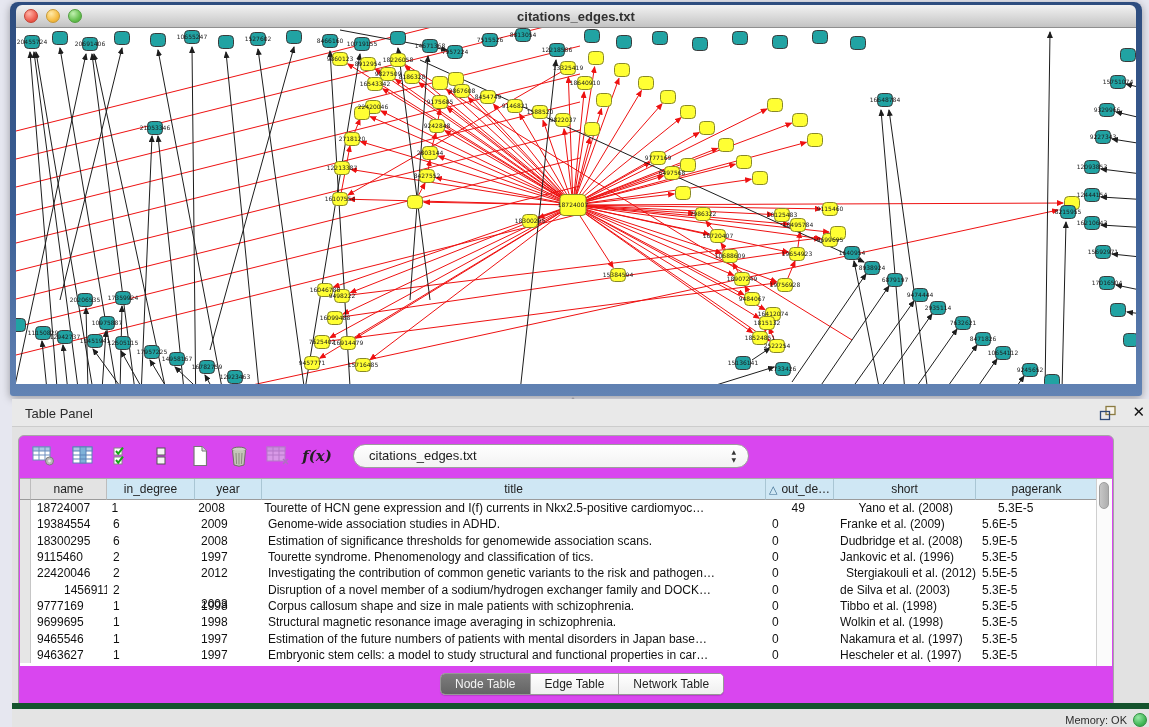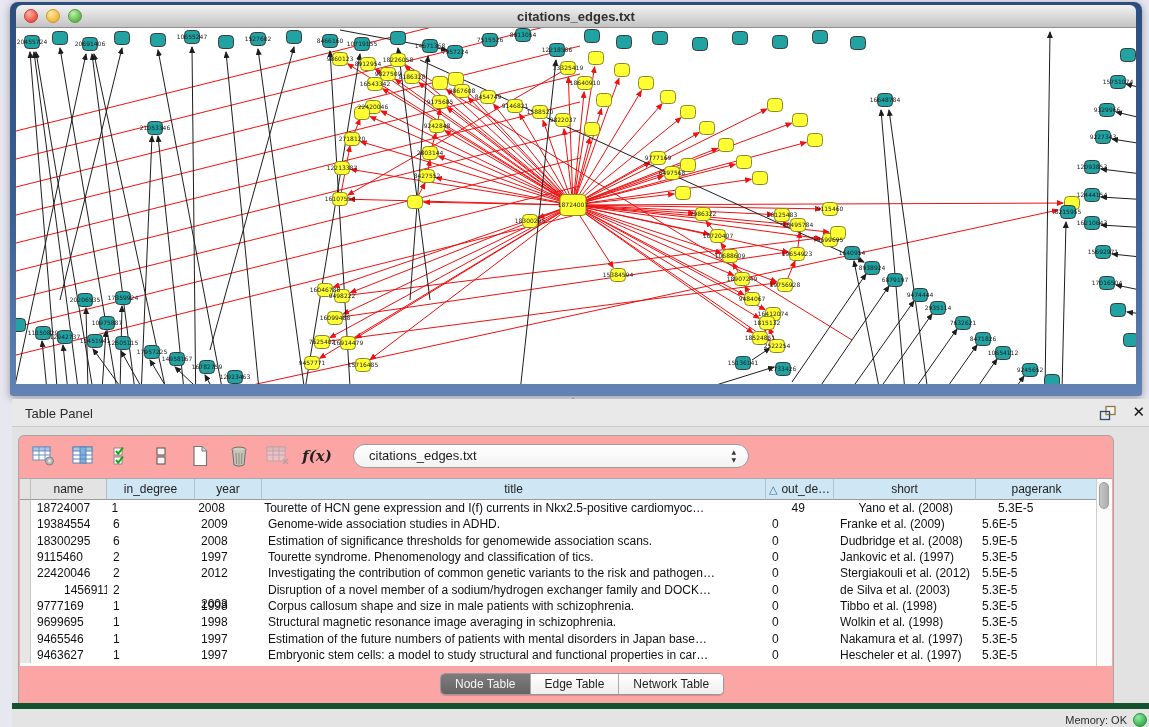--- a/index.html
+++ b/index.html
@@ -52,21 +52,21 @@
     background:#e9e9e9; border-bottom:1px solid #cccccc;
   }
   #panel-title { position:absolute; left:13px; top:7px; font-size:13px; color:#2b2b2b; }
   #float-btn { position:absolute; right:44px; top:6px; width:18px; height:16px; cursor:pointer;}
   #close-btn {
     position:absolute; right:16px; top:4px; font-size:15px; font-weight:bold; color:#111;
     font-family:"DejaVu Sans", sans-serif; cursor:pointer;
   }
   #panel-box {
     position:absolute; left:6px; top:36px; width:1096px; height:288px;
-    background:#fca5a5; border:1px solid #a6a6a6; border-radius:6px 6px 2px 2px;
+    background:#d946ef; border:1px solid #a6a6a6; border-radius:6px 6px 2px 2px;
   }
   #toolbar {
     position:absolute; left:0; top:0; width:100%; height:40px;
     display:flex; align-items:center; gap:13px; padding-left:12px;
   }
   .tool-btn { display:flex; align-items:center; justify-content:center; width:26px; height:26px; cursor:pointer; }
   .fx { font-family:"DejaVu Serif", serif; font-style:italic; font-weight:bold; font-size:15px; color:#222; }
   #table-selector {
     position:relative; margin-left:10px; width:396px; height:24px;
     background:linear-gradient(180deg,#ffffff,#f2f2f2);
@@ -689,31 +689,31 @@
             <div class="tcell" style="width: 142px;">Dudbridge et al. (2008)</div>
             <div class="tcell" style="width: 122px;">5.9E-5</div>
           </div>
           <div class="trow">
             <div class="gutter-b" style="width: 11px;"></div>
             <div class="tcell" style="width: 76px;">9115460</div>
             <div class="tcell" style="width: 88px;">2</div>
             <div class="tcell" style="width: 67px;">1997</div>
             <div class="tcell" style="width: 504px;">Tourette syndrome. Phenomenology and classification of tics.</div>
             <div class="tcell" style="width: 68px;">0</div>
-            <div class="tcell" style="width: 142px;">Jankovic et al. (1997)</div>
+            <div class="tcell" style="width: 142px;">Jankovic et al. (1996)</div>
             <div class="tcell" style="width: 122px;">5.3E-5</div>
           </div>
           <div class="trow">
             <div class="gutter-b" style="width: 11px;"></div>
             <div class="tcell" style="width: 76px;">22420046</div>
             <div class="tcell" style="width: 88px;">2</div>
             <div class="tcell" style="width: 67px;">2012</div>
             <div class="tcell" style="width: 504px;">Investigating the contribution of common genetic variants to the risk and pathogen…</div>
             <div class="tcell" style="width: 68px;">0</div>
-            <div class="tcell" style="width: 142px;">Stergiakouli et al. (2012)</div>
+            <div class="tcell" style="width: 142px; text-align: right;">Stergiakouli et al. (2012)</div>
             <div class="tcell" style="width: 122px;">5.5E-5</div>
           </div>
           <div class="trow">
             <div class="gutter-b" style="width: 11px;"></div>
             <div class="tcell" style="width: 76px; padding-left: 33px;">14569117</div>
             <div class="tcell" style="width: 88px;">2</div>
             <div class="tcell" style="width: 67px; margin-top: 28px;">2003</div>
             <div class="tcell" style="width: 504px;">Disruption of a novel member of a sodium/hydrogen exchanger family and DOCK…</div>
             <div class="tcell" style="width: 68px;">0</div>
             <div class="tcell" style="width: 142px;">de Silva et al. (2003)</div>

